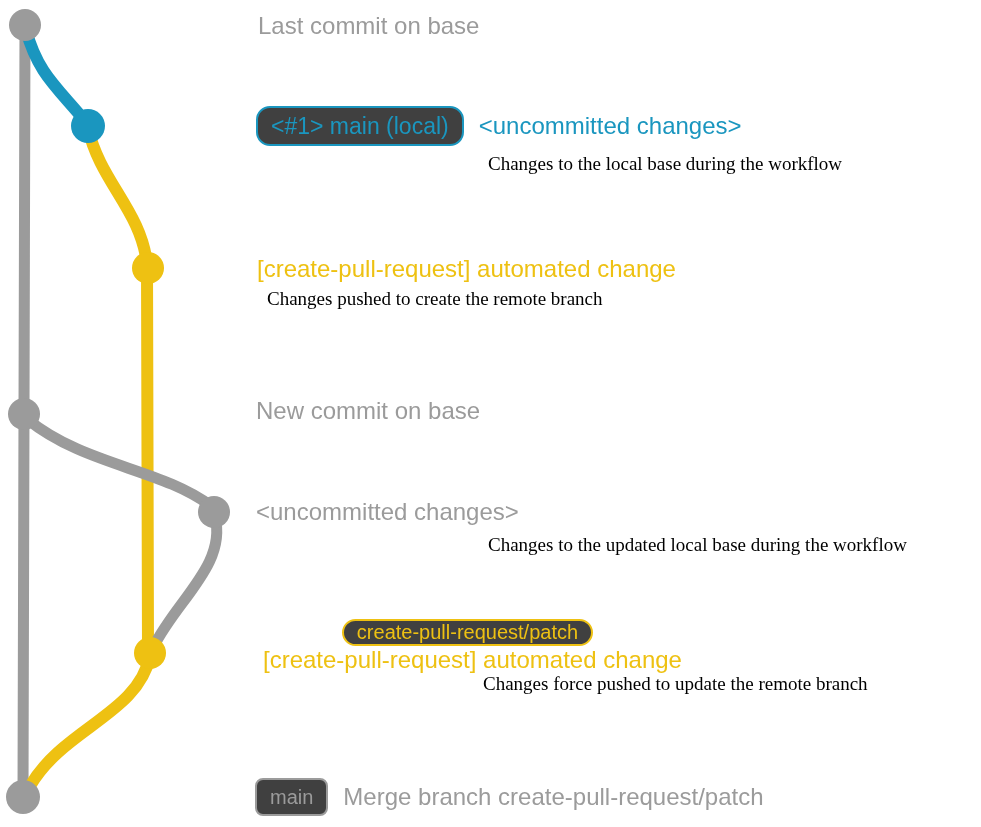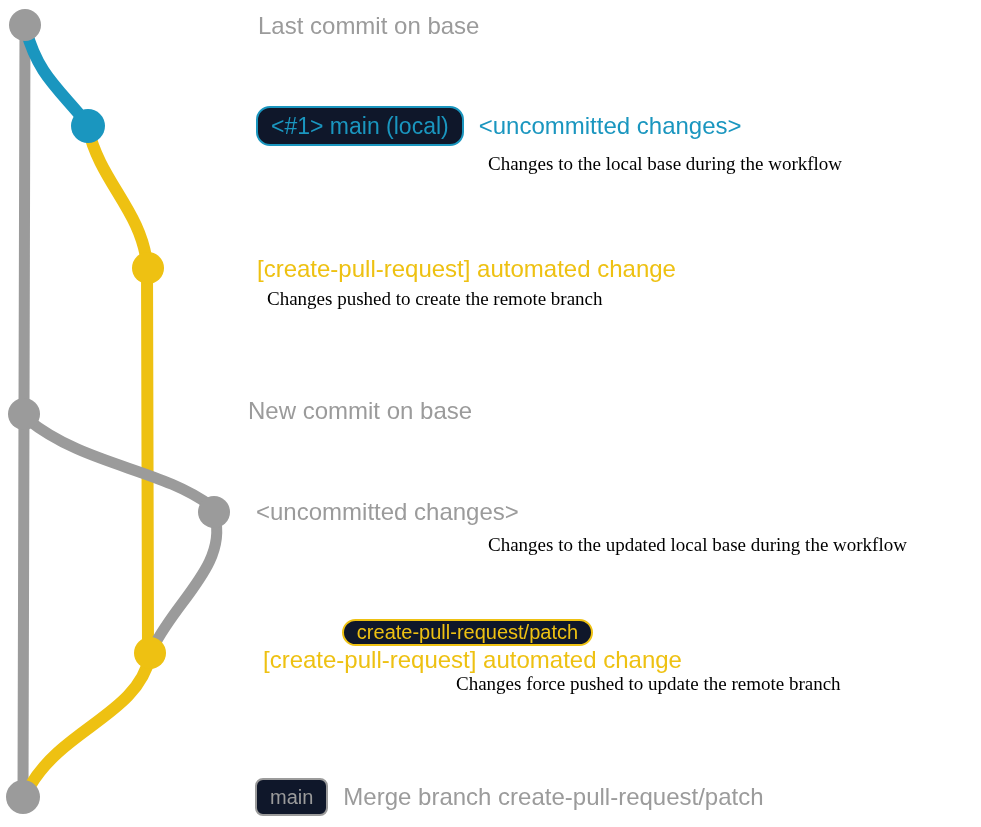--- a/index.html
+++ b/index.html
@@ -44,21 +44,21 @@
     display: inline-flex;
     align-items: center;
     justify-content: center;
     box-sizing: border-box;
     border: 2px solid;
     border-radius: 14px;
     padding: 0 13px;
     height: 40px;
     font-size: 23px;
     white-space: nowrap;
-    background: #0f172a;
+    background: #404040;
   }
   .pill-blue   { border-color: #1a96bf; color: #1a96bf; }
   .pill-gray   { border-color: #9b9b9b; color: #9b9b9b; }
   .pill-yellow { border-color: #eec112; color: #eec112; }
   .pill-small  { font-size: 20px; height: 38px; }
   .row-gap-lg > * + * { margin-left: 15px; }
   .row-gap-sm > * + * { margin-left: 10px; }
 </style>
 </head>
 <body>
@@ -90,29 +90,29 @@
 
 <div class="abs label-row row-gap-lg" style="left:256px; top:106px; height:40px;">
   <span class="pill pill-blue">&lt;#1&gt; main (local)</span>
   <span class="sans-title blue-text">&lt;uncommitted changes&gt;</span>
 </div>
 <div class="abs caption" style="left:488px; top:152px;">Changes to the local base during the workflow</div>
 
 <div class="abs sans-title yellow-text" style="left:257px; top:255px;">[create-pull-request] automated change</div>
 <div class="abs caption" style="left:267px; top:287px;">Changes pushed to create the remote branch</div>
 
-<div class="abs sans-title gray-text" style="left:248px; top:397px;">New commit on base</div>
+<div class="abs sans-title gray-text" style="left:256px; top:397px;">New commit on base</div>
 
 <div class="abs label-row row-gap-lg" style="left:256px; top:492px; height:40px;">
   <span class="sans-title gray-text">&lt;uncommitted changes&gt;</span>
 </div>
 <div class="abs caption" style="left:488px; top:533px;">Changes to the updated local base during the workflow</div>
 
 <div class="abs label-row row-gap-sm" style="left:253px; top:619px; height:38px;flex-direction:column;">
   <span class="pill pill-yellow pill-small">create-pull-request/patch</span>
   <span class="sans-title yellow-text">[create-pull-request] automated change</span>
 </div>
-<div class="abs caption" style="left:456px; top:672px;text-align:right;">Changes force pushed to update the remote branch</div>
+<div class="abs caption" style="left:483px; top:672px;text-align:right;">Changes force pushed to update the remote branch</div>
 
 <div class="abs label-row row-gap-lg" style="left:255px; top:777px; height:40px;">
   <span class="pill pill-gray pill-small" style="border-radius:8px;">main</span>
   <span class="sans-title gray-text">Merge branch create-pull-request/patch</span>
 </div>
 
 </body></html>

